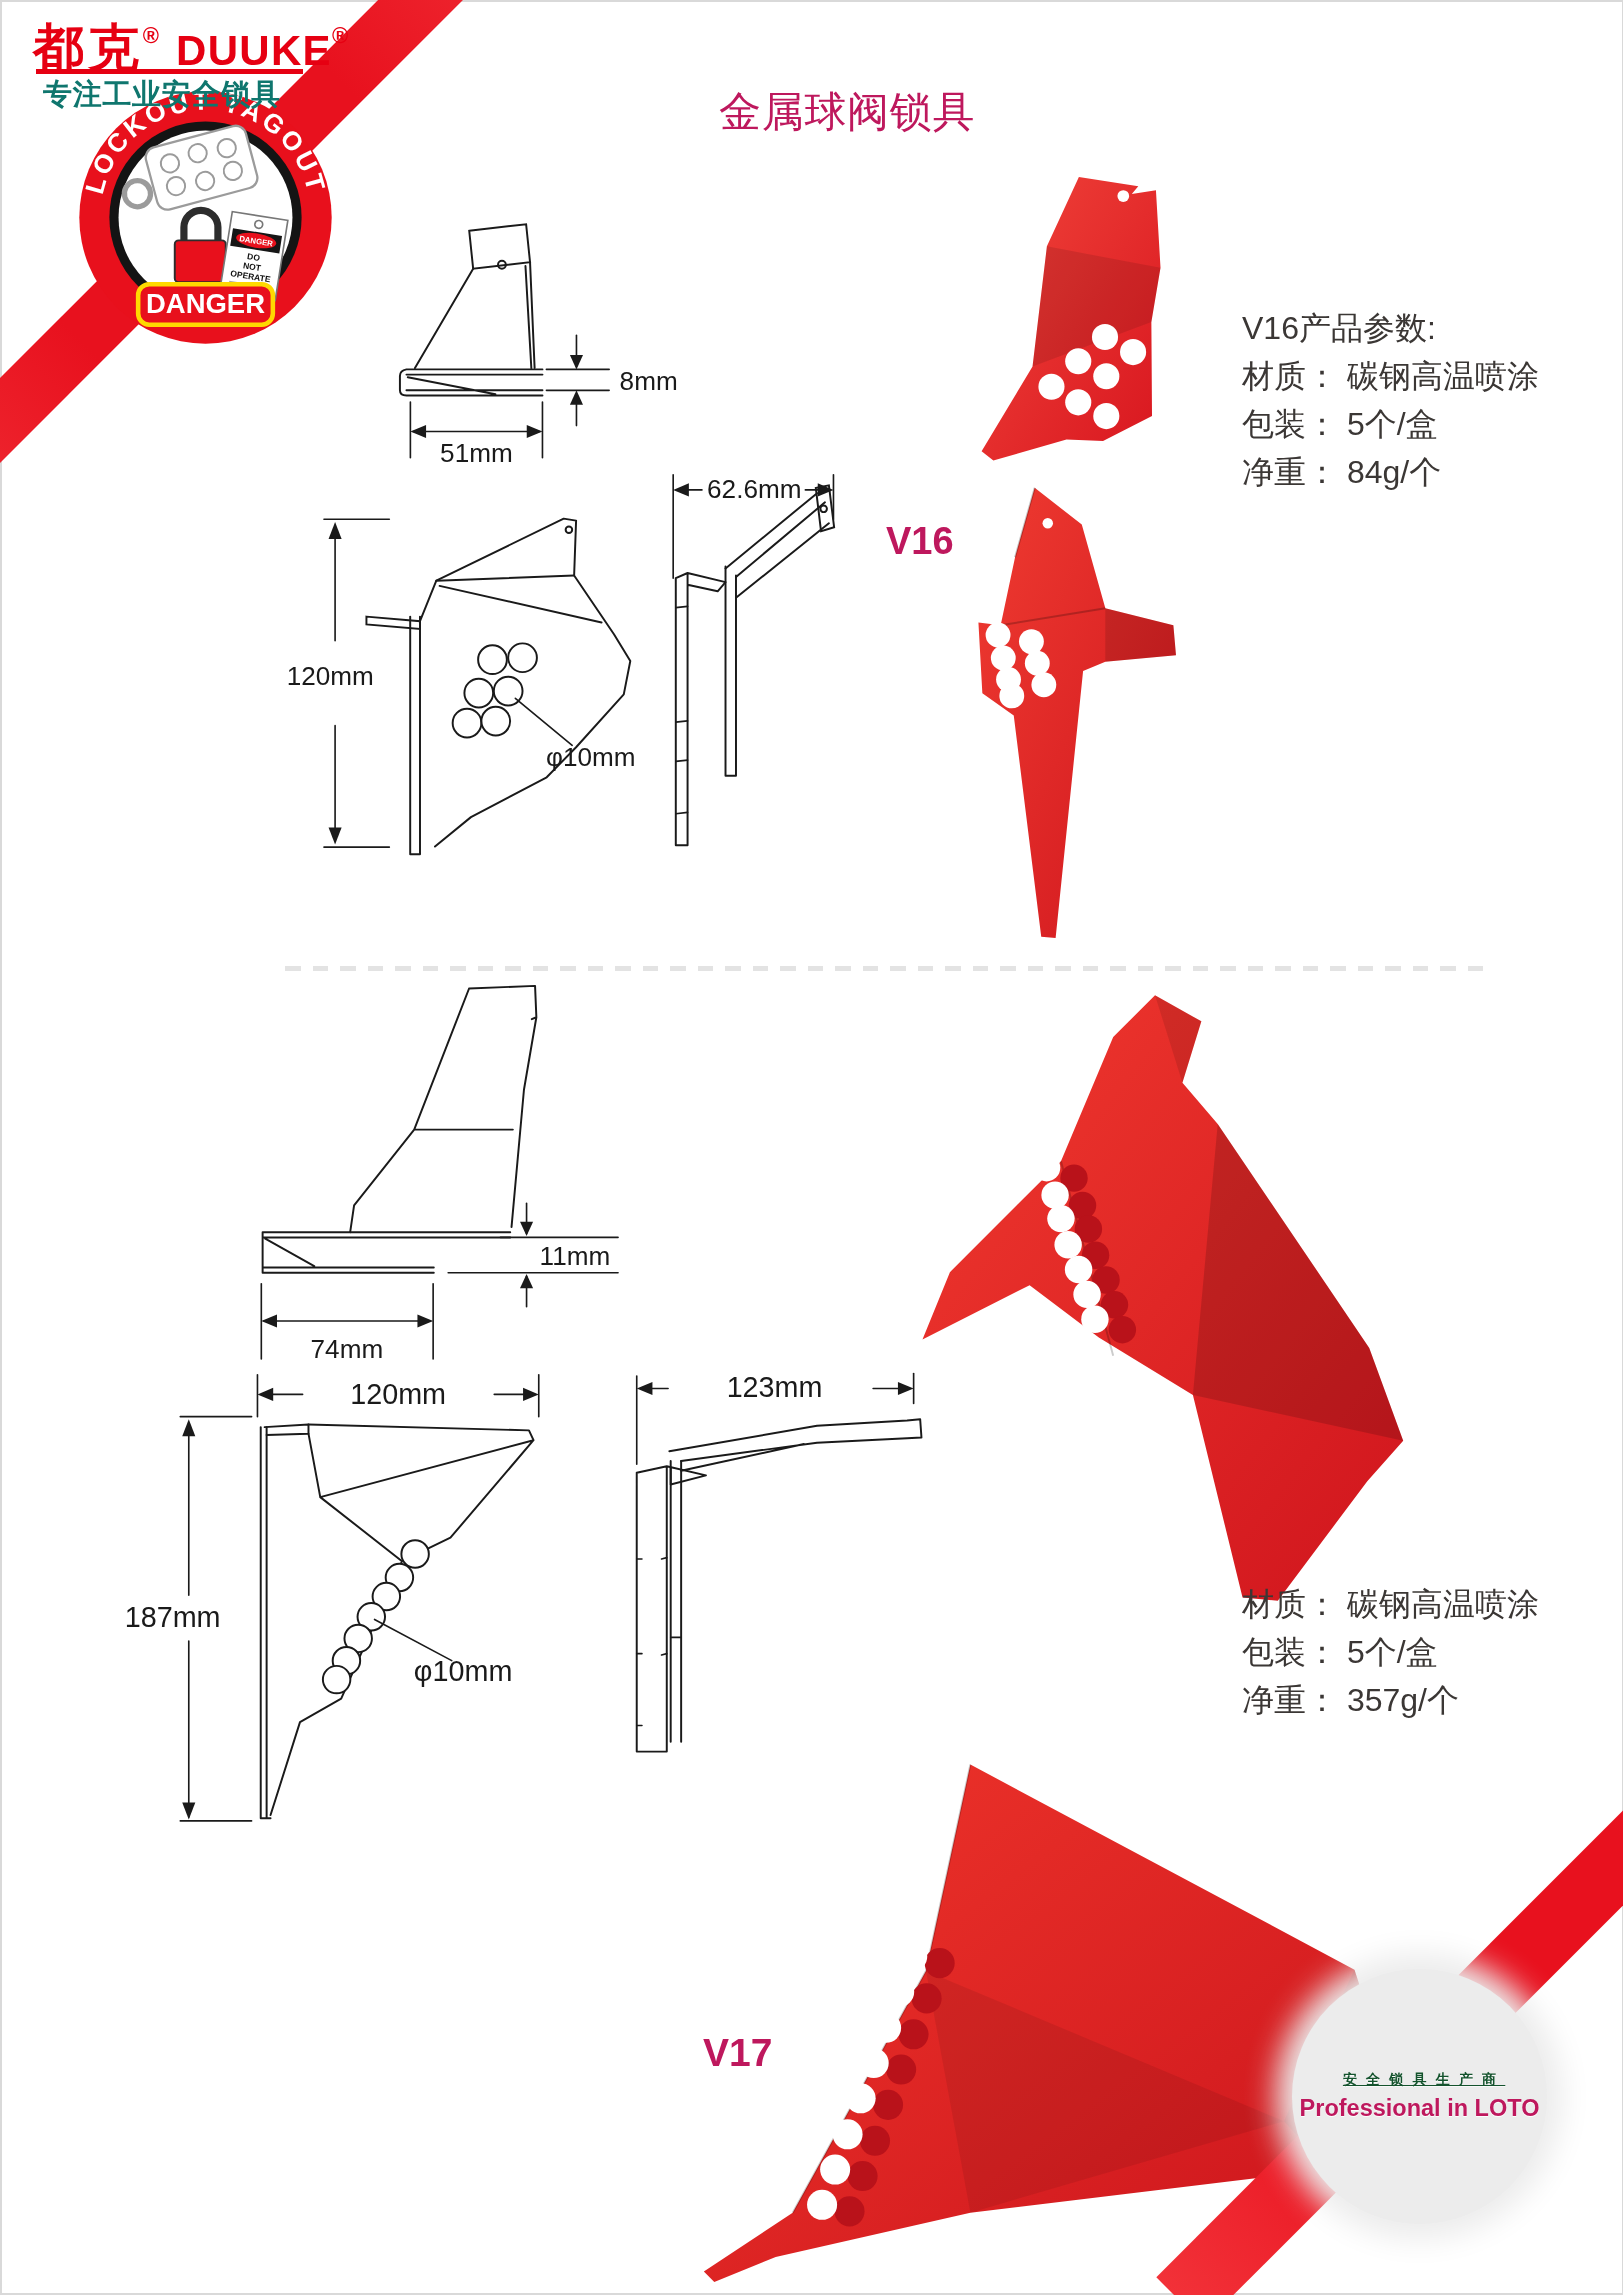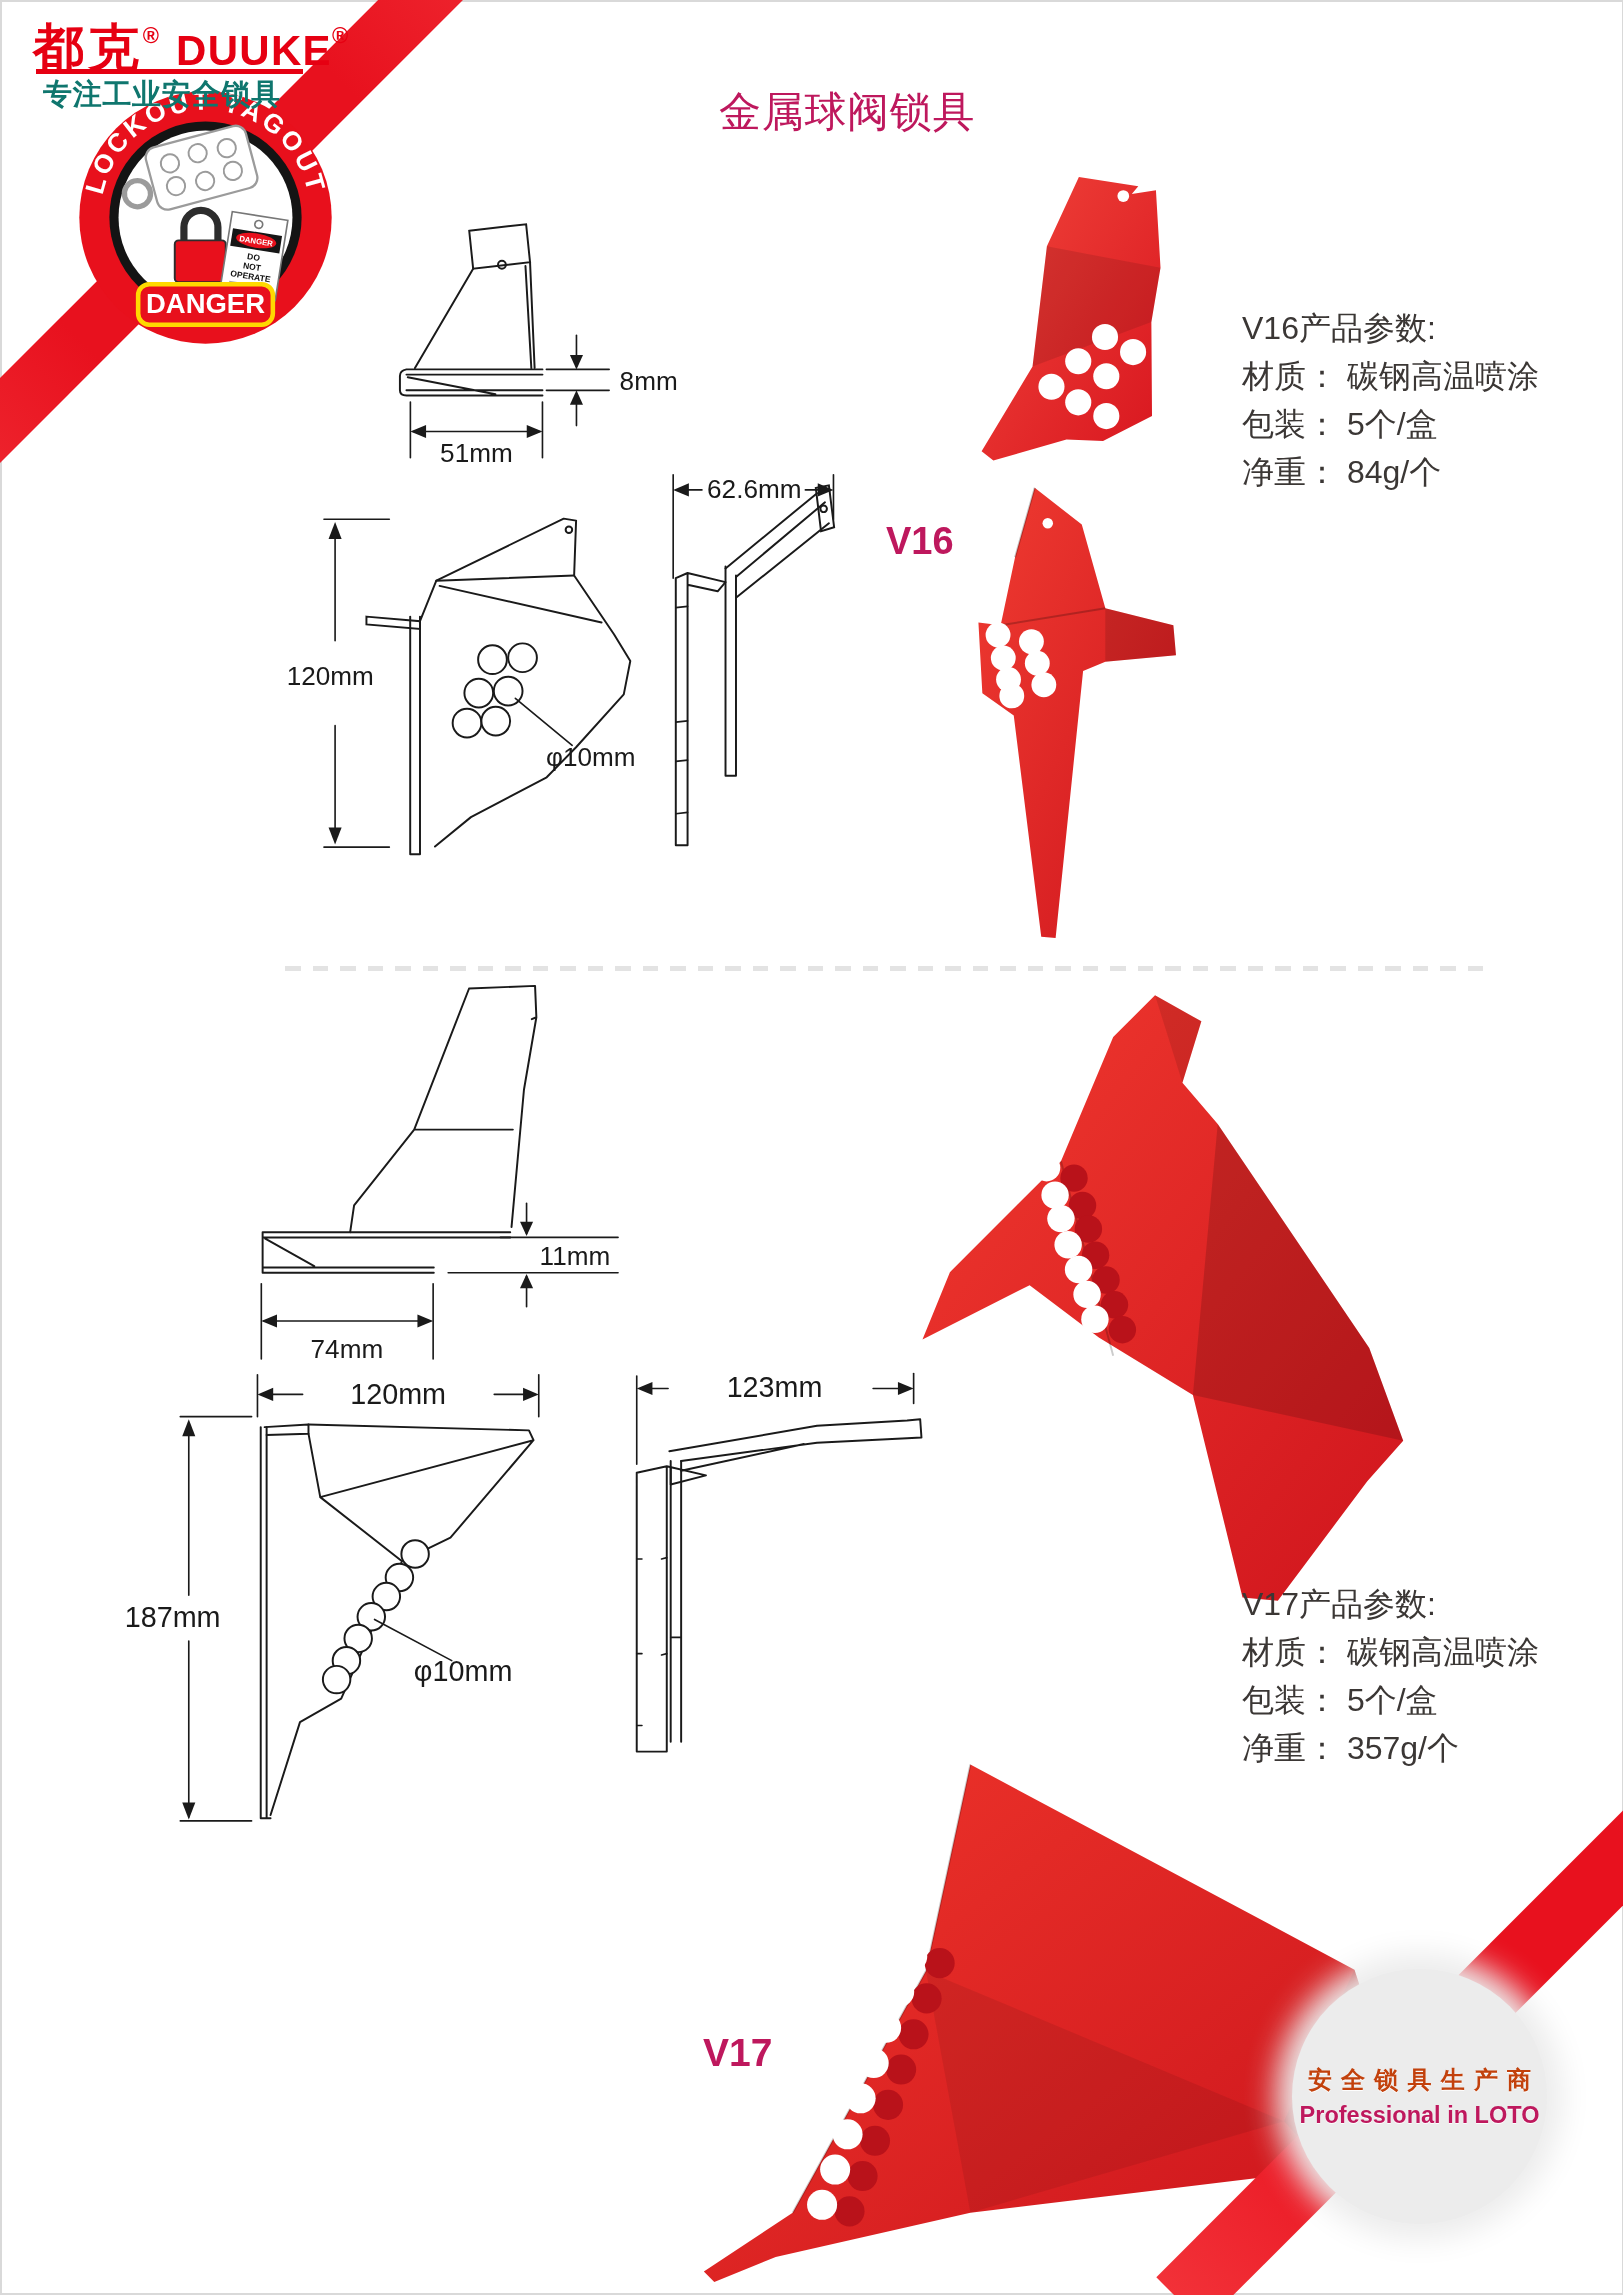--- a/index.html
+++ b/index.html
@@ -29,22 +29,22 @@
   .model-label{position:absolute;color:#be185d;font-weight:bold;z-index:6;}
   .label-v16{left:886px;top:520px;font-size:38px;}
   .label-v17{left:703px;top:2031px;font-size:39px;}
   
   .separator{position:absolute;left:285px;top:966px;width:1207px;height:4.6px;z-index:2;
     background:repeating-linear-gradient(90deg,#e3e3e3 0 15.7px,transparent 15.7px 27.5px);}
   
   .watermark{position:absolute;left:1292px;top:1969px;width:255px;height:255px;border-radius:50%;
     background:#ececec;box-shadow:0 0 30px 15.7px #ececec;z-index:2;
     display:flex;flex-direction:column;align-items:center;justify-content:center;}
-  .wm-cn{color:#c2410c;font-weight:bold;font-size:24px;letter-spacing:9.2px;text-indent:9.2px;
-    text-shadow:0 0.7px 0 rgba(255,255,255,.9);}
+  .wm-cn{color:#14532d;font-weight:bold;font-size:14px;letter-spacing:9.2px;text-indent:9.2px;
+    text-shadow:0 0.7px 0 rgba(255,255,255,.9);text-decoration:underline;}
   .wm-en{color:#be185d;font-weight:bold;font-size:23.5px;margin-top:5.2px;text-shadow:0 0.7px 0 rgba(255,255,255,.9);}
   
   svg{position:absolute;overflow:visible;}
   svg text{font-family:"Liberation Sans",sans-serif;}
   .badge-svg{left:78px;top:90px;z-index:3;}
   .dim-text{fill:#1a1a1a;font-size:40px;}
   .dim-text-lg{fill:#1a1a1a;font-size:44px;}
   .draw line,.draw path,.draw polyline{stroke:#1a1a1a;fill:none;stroke-linejoin:round;stroke-linecap:round;}
   .dline{stroke-width:3;}
   .tline{stroke-width:2.5;}
@@ -354,21 +354,20 @@
     <circle class="photo-hole" cx="272" cy="471" r="23"></circle>
     <circle class="photo-hole" cx="252" cy="525" r="23"></circle>
     <circle class="photo-hole" cx="232" cy="580" r="23"></circle>
     <circle class="photo-hole" cx="213" cy="634" r="23"></circle>
     <circle class="photo-hole" cx="193" cy="688" r="23"></circle>
   </svg>
 
   <div class="model-label label-v17">V17</div>
 
   <div class="params params-v17">
-    <div>V17产品参数:</div>
     <div>材质： 碳钢高温喷涂</div>
     <div>包装： 5个/盒</div>
     <div>净重： 357g/个</div>
   </div>
 
   <div class="watermark">
     <div class="wm-cn">安全锁具生产商</div>
     <div class="wm-en">Professional in LOTO</div>
   </div>
 

